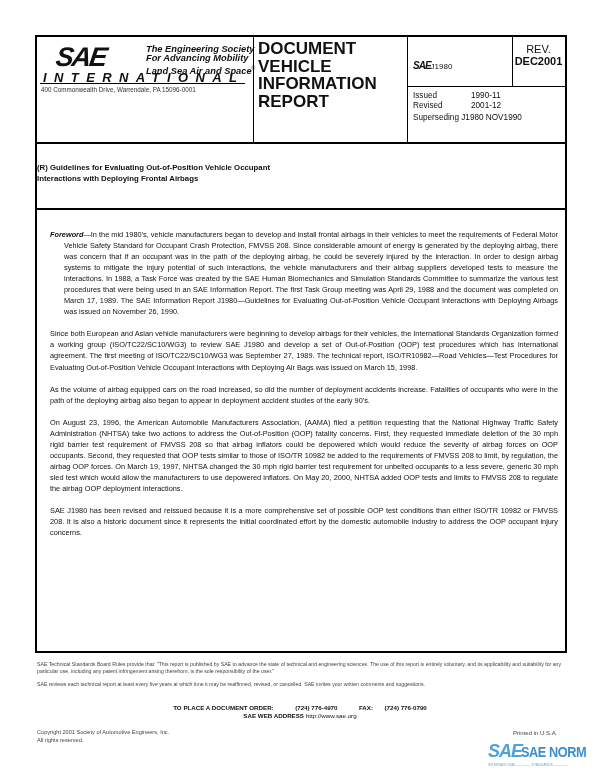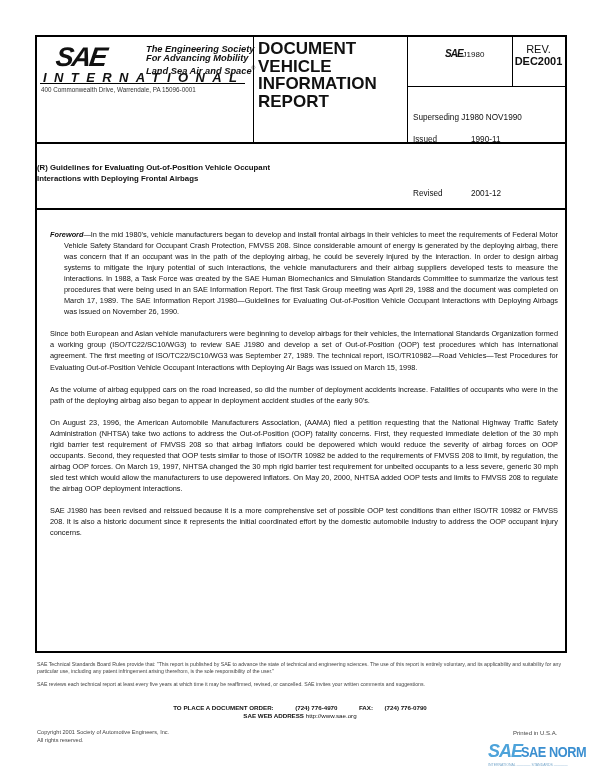--- a/index.html
+++ b/index.html
@@ -13,27 +13,27 @@
   
   .logo-mark { left:56px; top:44px; font-family:"Liberation Sans", sans-serif; font-weight:900; font-style:italic;
                font-size:27px; letter-spacing:-2px; transform:skewX(-8deg); line-height:27px; }
   .logo-tag { left:124px; top:45px; font-weight:bold; font-style:italic; font-size:9.3px; line-height:9.4px;margin-left:22px; }
   .logo-intl { left:43px; top:70px; font-weight:bold; font-style:italic; font-size:13px; letter-spacing:7.4px; }
   .logo-rule { left:40px; top:83px; width:205px; height:1px; background:#000; }
   .logo-addr { left:41px; top:86px; font-size:6.3px; color:#333; }
 
   .report-type { left:258px; top:40px; font-weight:bold; font-size:17px; line-height:17.5px; }
 
-  .docno { left:413px; top:48px; font-size:8px;margin-left:32px; }
+  .docno { left:413px; top:60px; font-size:8px; }
   .docno .mini { font-weight:900; font-style:italic; font-size:10px; letter-spacing:-1px; }
   .rev { left:512px; top:43px; width:53px; text-align:center; font-size:11px; line-height:12px; }
   .rev .v { font-weight:bold; }
 
   .issued { left:413px; top:91px; font-size:8.2px; line-height:10px; }
-  .issued .k { display:inline-block; width:58px;margin-top:44px; }
+  .issued .k { display:inline-block; width:58px; }
   .supers { left:413px; top:113px; font-size:8.2px; }
 
   .doc-title { left:37px; top:162px; width:526px; text-align:left; font-weight:bold; font-size:7.8px; line-height:11px; }
 
   .body { left:50px; top:229px; width:508px; font-size:7.35px; line-height:11.05px; text-align:justify; }
   .body p { margin:0 0 11px 0; }
   .body p.first { text-indent:-14px; padding-left:14px; }
   .body .fw { font-weight:bold; font-style:italic; }
 
   .foot { left:37px; top:661px; width:530px; font-size:5.2px; line-height:7.3px; color:#444; }

